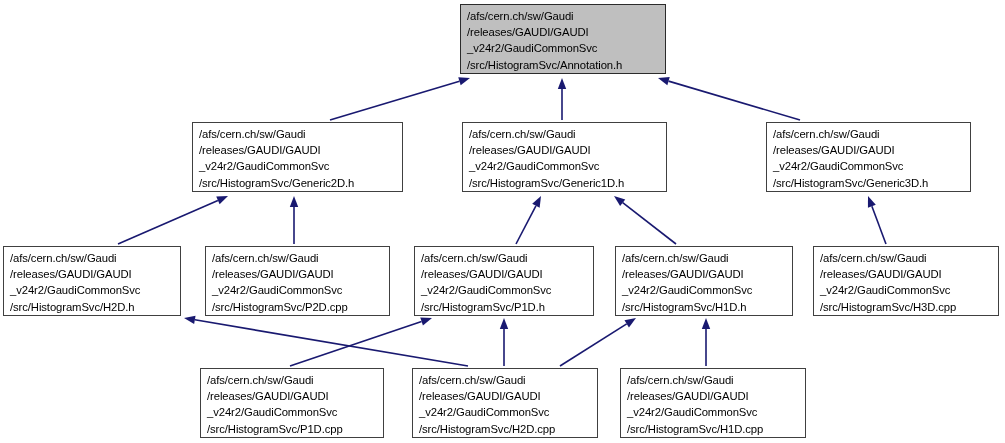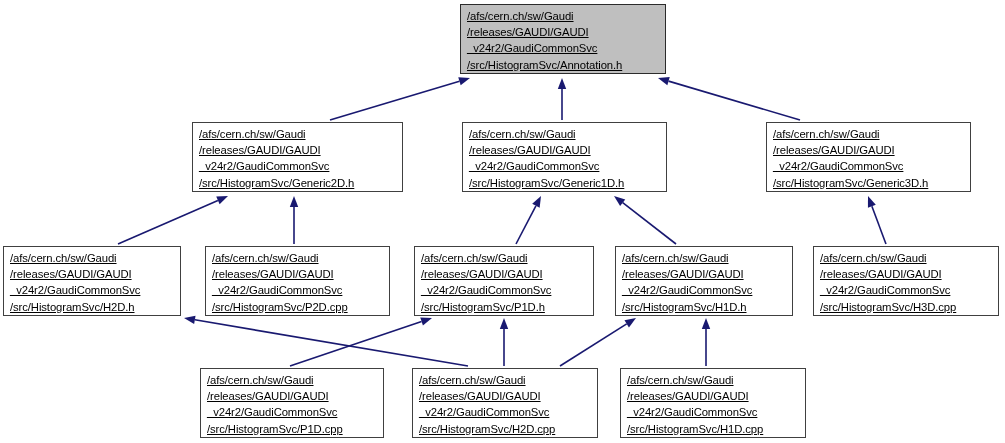--- a/index.html
+++ b/index.html
@@ -37,21 +37,20 @@
     white-space: pre;
     letter-spacing: -0.1px;
     z-index: 2;
   }
   .node.root {
     background: #bfbfbf;
     border: 1px solid #2b2b2b;
   }
   .node-label {
     display: block;
-    text-decoration: underline;
   }
 </style>
 </head>
 <body>
 
 <div id="canvas">
   <svg id="edge-layer" width="1005" height="443" viewBox="0 0 1005 443">
       <g>
         <line x1="330" y1="120" x2="459.46391086256733" y2="81.1608267412298" stroke="#191970" stroke-width="1.6"></line>
         <polygon points="470,78 460.67077198194596,85.18369713915864 458.2570497431887,77.13795634330096" fill="#191970"></polygon>

